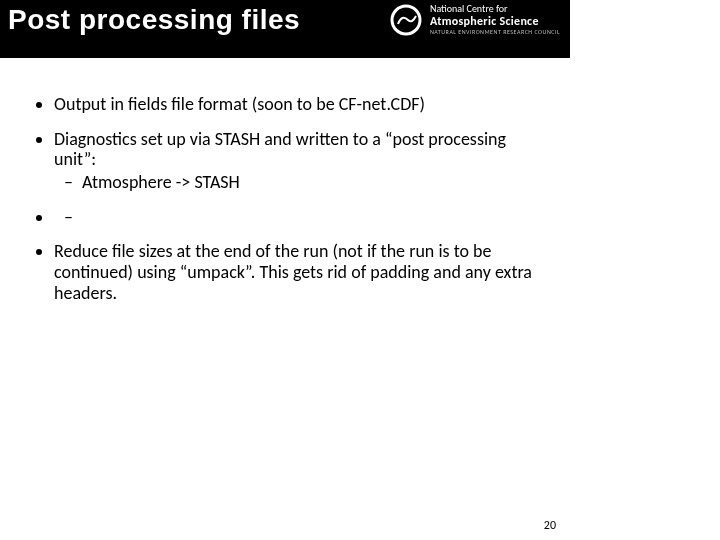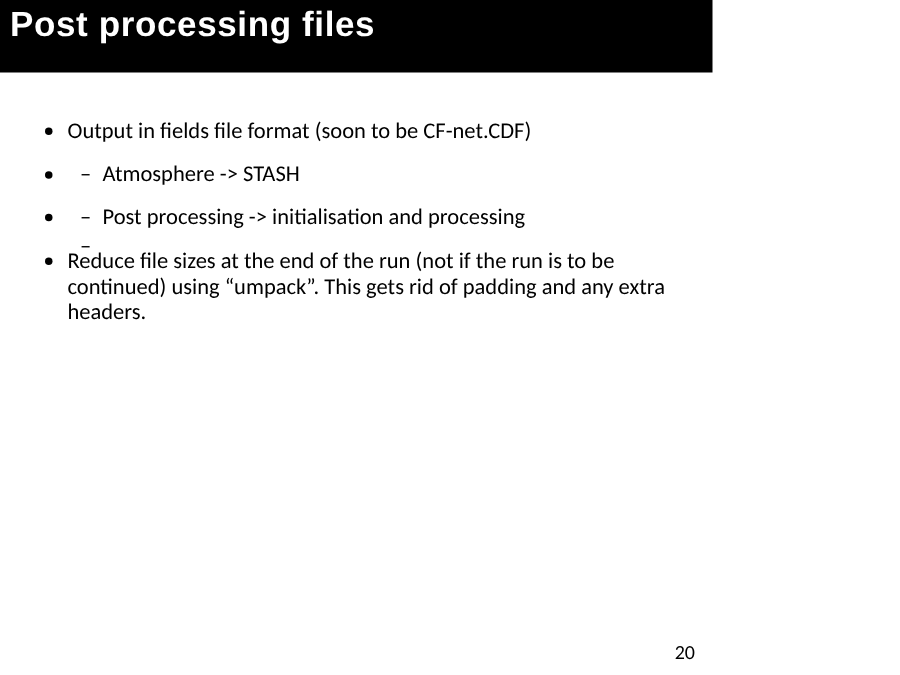--- a/index.html
+++ b/index.html
@@ -60,21 +60,21 @@
   }
   .content ul {
     margin: 0;
     padding-left: 20px;
   }
   .content > ul > li {
     margin-bottom: 14px;
   }
   .content > ul > li > ul {
     padding-left: 28px;
-    margin-top: 14px;
+    margin-top: 2px;
   }
   .content > ul > li > ul > li {
     margin-bottom: 2px;
   }
   .sub2 {
     padding-left: 24px;
     margin-top: 2px;
   }
   .sub3 {
     padding-left: 24px;
@@ -91,46 +91,56 @@
   .dash > li::before {
     content: "–";
     position: absolute;
     left: -18px;
   }
   .disc > li { list-style: disc; }
   .pagenum {
     position: absolute;
     bottom: 8px;
     right: 14px;
-    font-size: 16px;
+    font-size: 12px;
     color: #000;
   }
 </style>
 </head>
 <body>
 
 <div class="slide">
 
   <div class="header-bar">
     <div class="title">Post processing files</div>
+    <div class="logo-block">
+      <svg class="logo-circle" viewBox="0 0 32 32">
+        <circle cx="16" cy="16" r="14" fill="none" stroke="#ffffff" stroke-width="3"></circle>
+        <path d="M 8 20 Q 12 10 18 16 Q 22 20 26 12" fill="none" stroke="#ffffff" stroke-width="2"></path>
+      </svg>
+      <div class="logo-text">
+        <div class="line1">National Centre for</div>
+        <div class="line2">Atmospheric Science</div>
+        <div class="line3">NATURAL ENVIRONMENT RESEARCH COUNCIL</div>
+      </div>
+    </div>
   </div>
 
   <div class="content">
     <ul class="disc">
       <li><span>Output in fields file format (soon to be CF-net.CDF)</span></li>
 
-      <li>
+      <li><span>Diagnostics set up via STASH and written to a “post processing unit”:</span>
         <ul class="dash">
           <li><span>Atmosphere -&gt; STASH</span></li>
         </ul>
       </li>
 
       <li>
         <ul class="dash">
-          <li><span>Post processing -&gt; initialisation and processing</span></li>
           <li>
           </li>
         </ul>
       </li>
 
       <li><span>Reduce file sizes at the end of the run (not if the run is to be continued) using “umpack”.  This gets rid of padding and any extra headers.</span></li>
     </ul>
   </div>
 
   <div class="pagenum">20</div>

